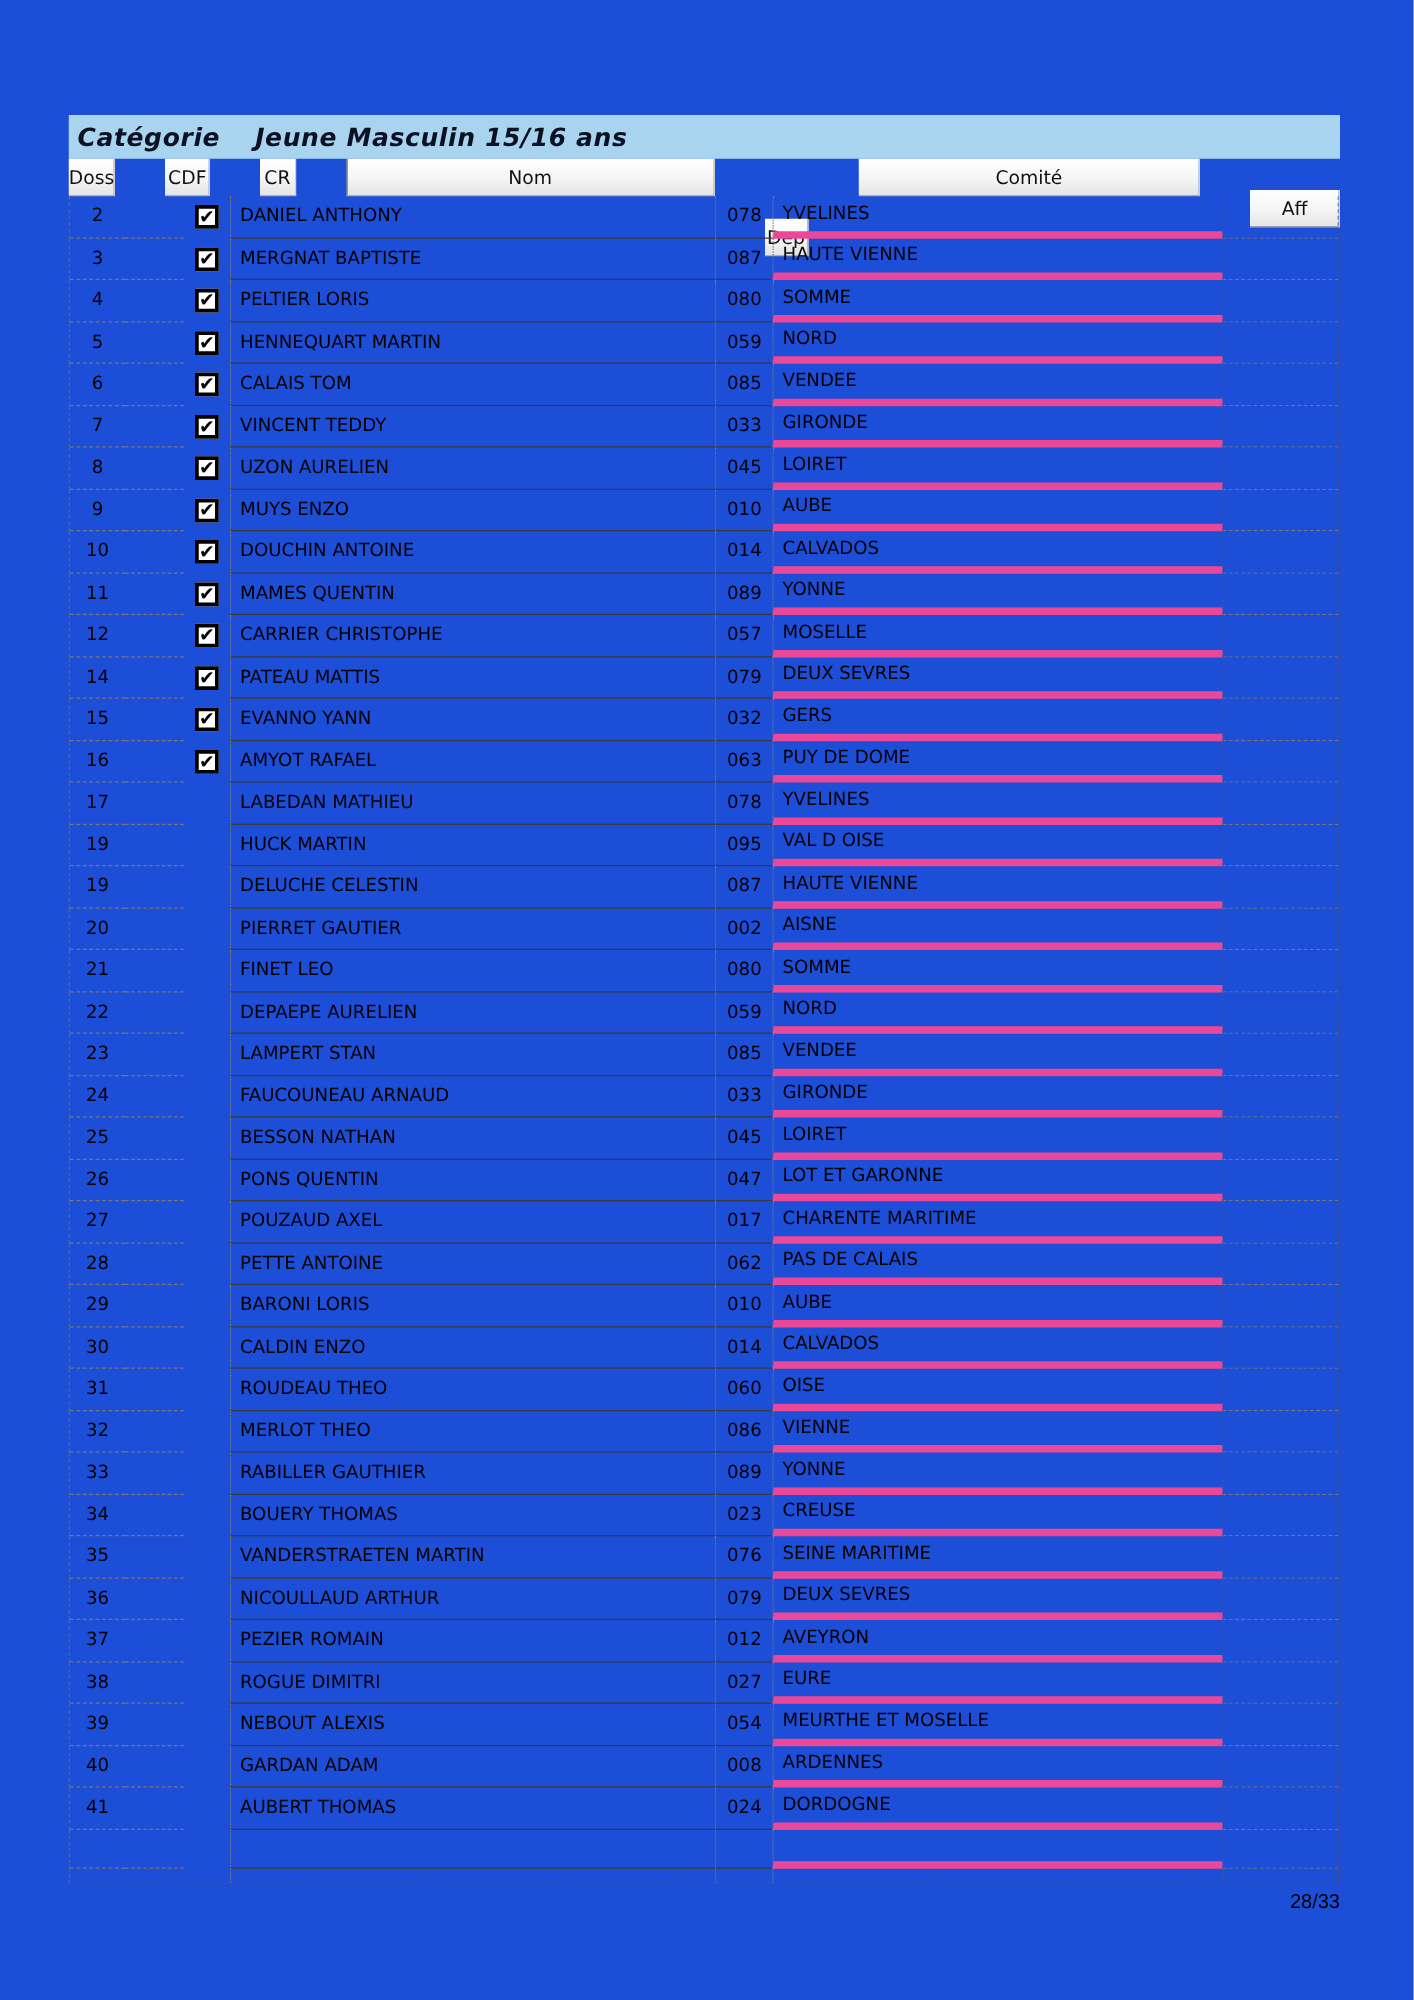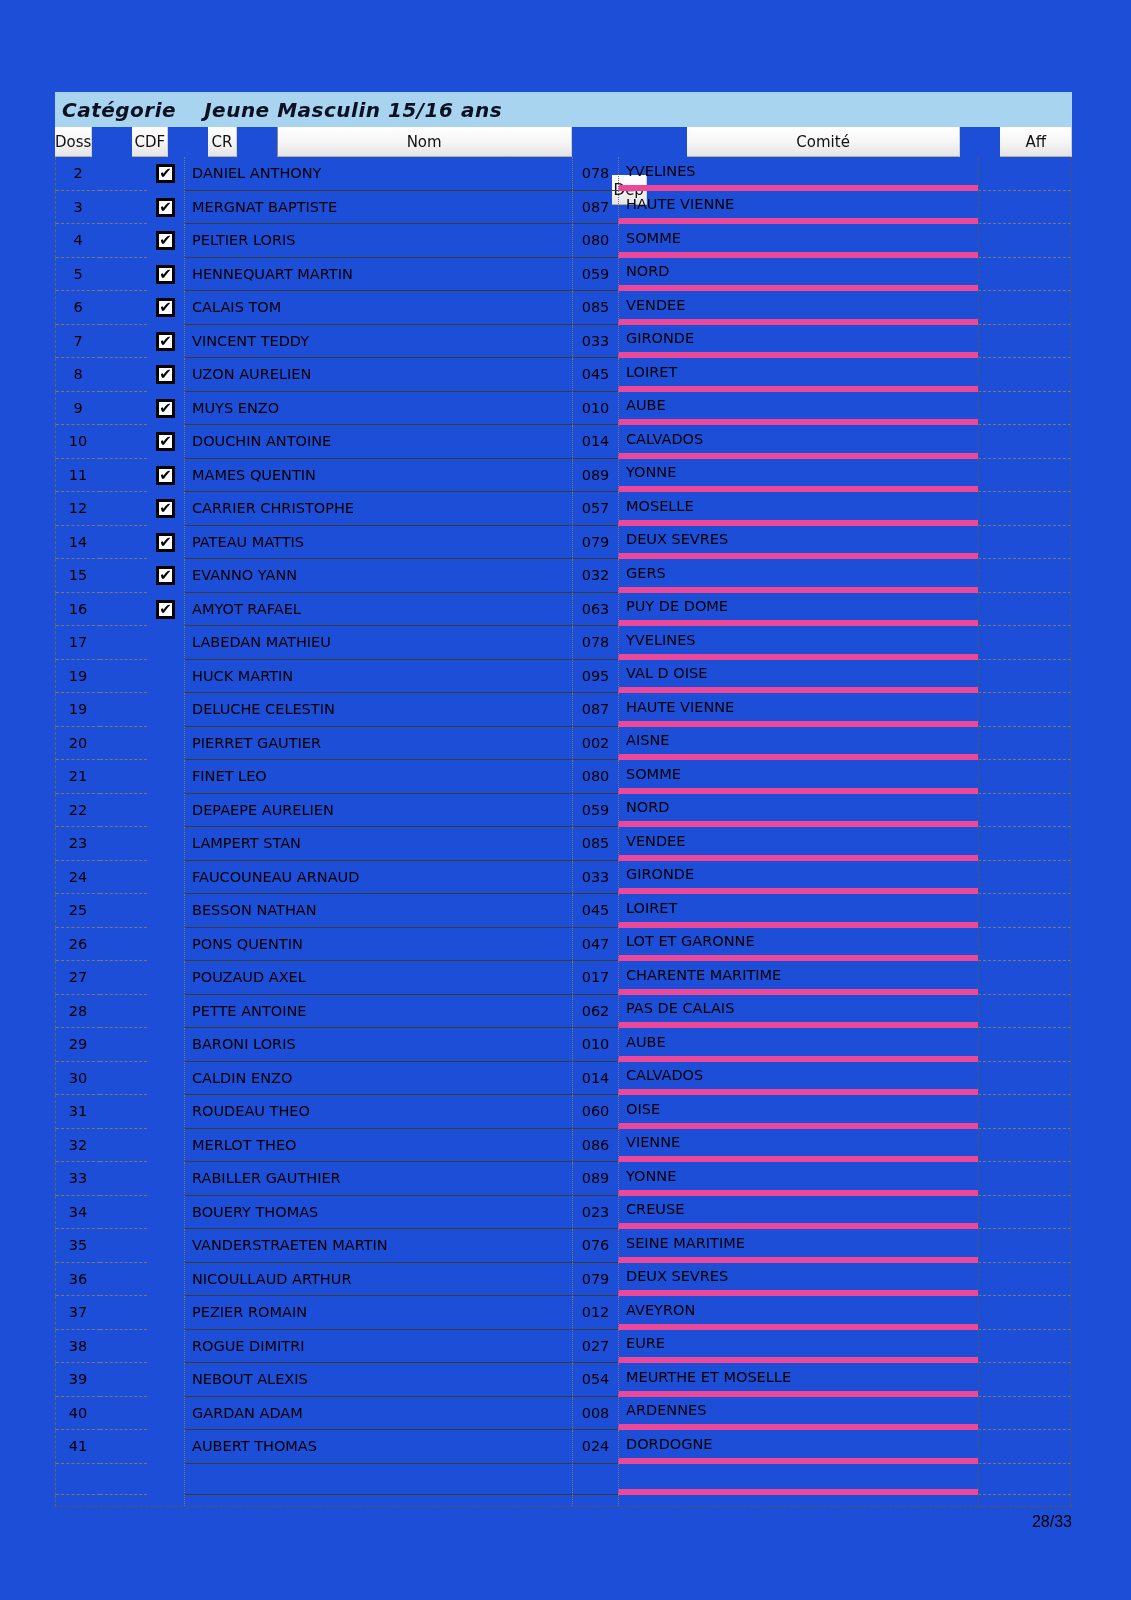--- a/index.html
+++ b/index.html
@@ -19,21 +19,21 @@
   .header-row { display:flex; height:30px;gap:40px; }
   .hcell {
     box-sizing:border-box; height:30px;
     background:linear-gradient(180deg,#ffffff 0%,#f5f5f5 55%,#e4e4e4 100%);
     border-right:1px solid #cfcfcf; border-bottom:1px solid #adadad;
     display:flex; align-items:center; justify-content:center;
     font-size:15px; color:#111;
   }
   .h-doss{width:45px;} .h-cdf{width:47px;} .h-cr{width:37px;}
   .h-nom{width:388px; border-left:1px solid #8a8a8a;}
-  .h-dep{width:46px;margin-top:48px;} .h-comite{width:360px;} .h-aff{width:94px;}
+  .h-dep{width:46px;margin-top:48px;} .h-comite{width:360px;} .h-aff{width:94px;margin-top:25px;}
 
   .row { display:flex; height:33.5px; box-sizing:border-box; border-left:1px dashed #666; }
   .cell { display:flex; align-items:center; box-sizing:border-box; font-size:14.5px; color:#000; overflow:hidden; white-space:nowrap; }
   .c-doss { width:44px; justify-content:center; border-bottom:1px dashed #777; }
   .c-cdf  { width:47px; border-bottom:1px dashed #777; }
   .c-cr   { width:37px; justify-content:center; }
   .c-nom  { width:388px; padding-left:7px; border-left:1px dotted #777; border-bottom:1px solid #3a3a3a; }
   .c-dep  { width:46px; justify-content:center; border-left:1px dotted #777; border-bottom:1px solid #3a3a3a; }
   .c-comite { width:360px; padding-left:7px; border-left:1px dotted #777; border-bottom:6px solid #ec4899; }
   .c-aff  { width:93px; border-left:1px dashed #555; border-right:1px dashed #555; border-bottom:1px dashed #777; }

